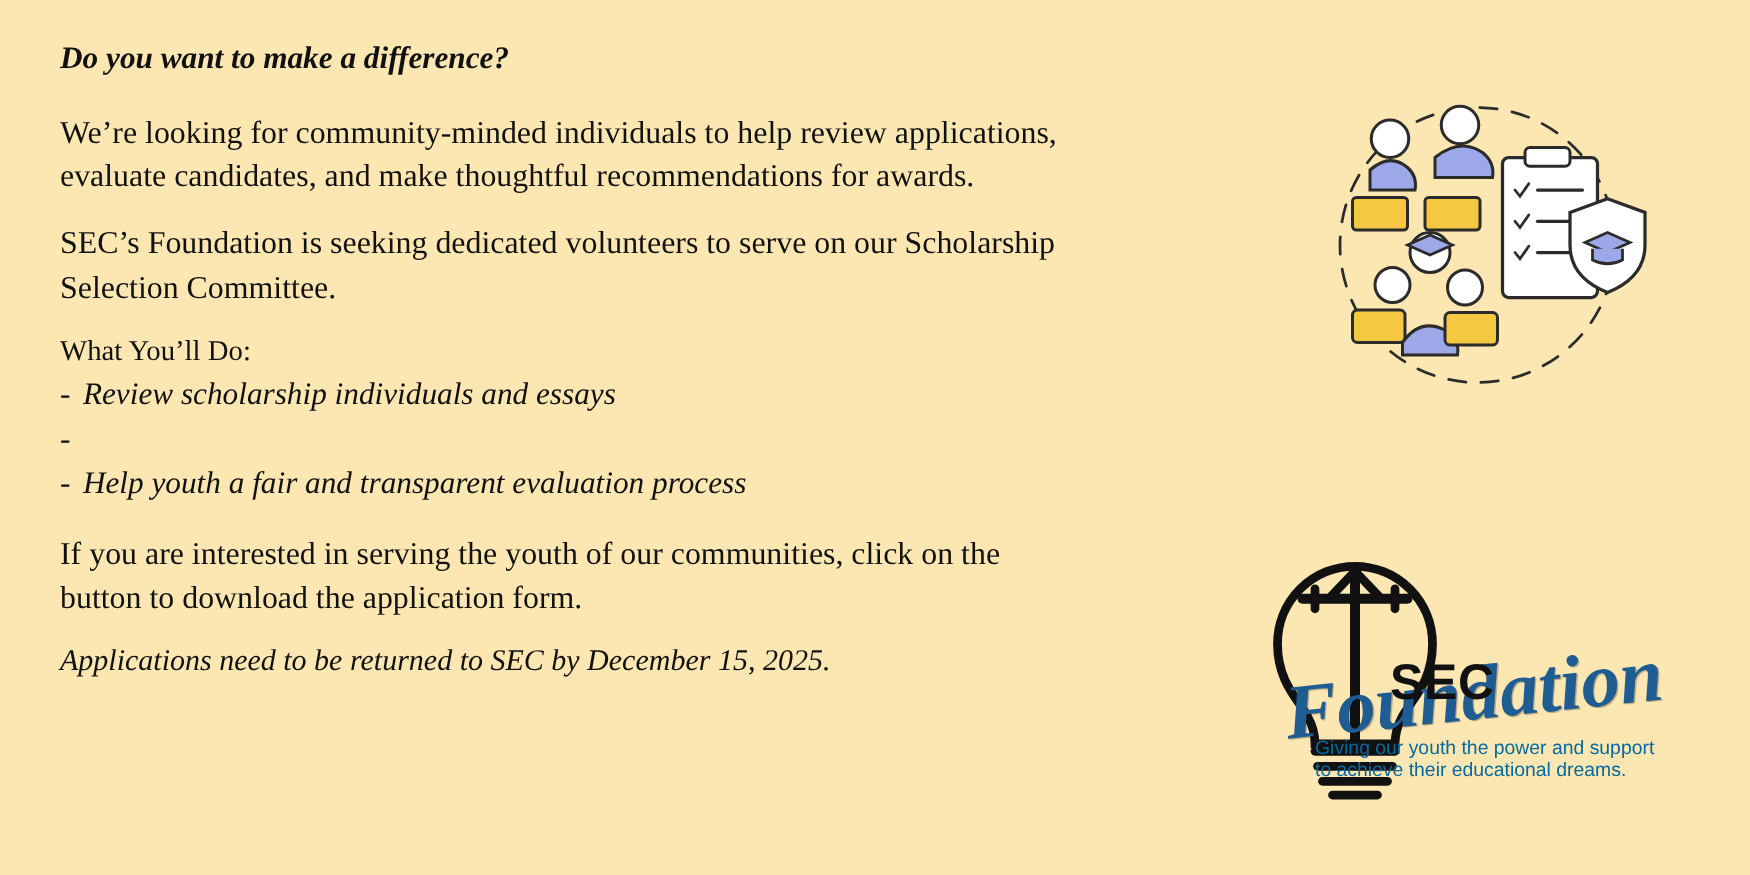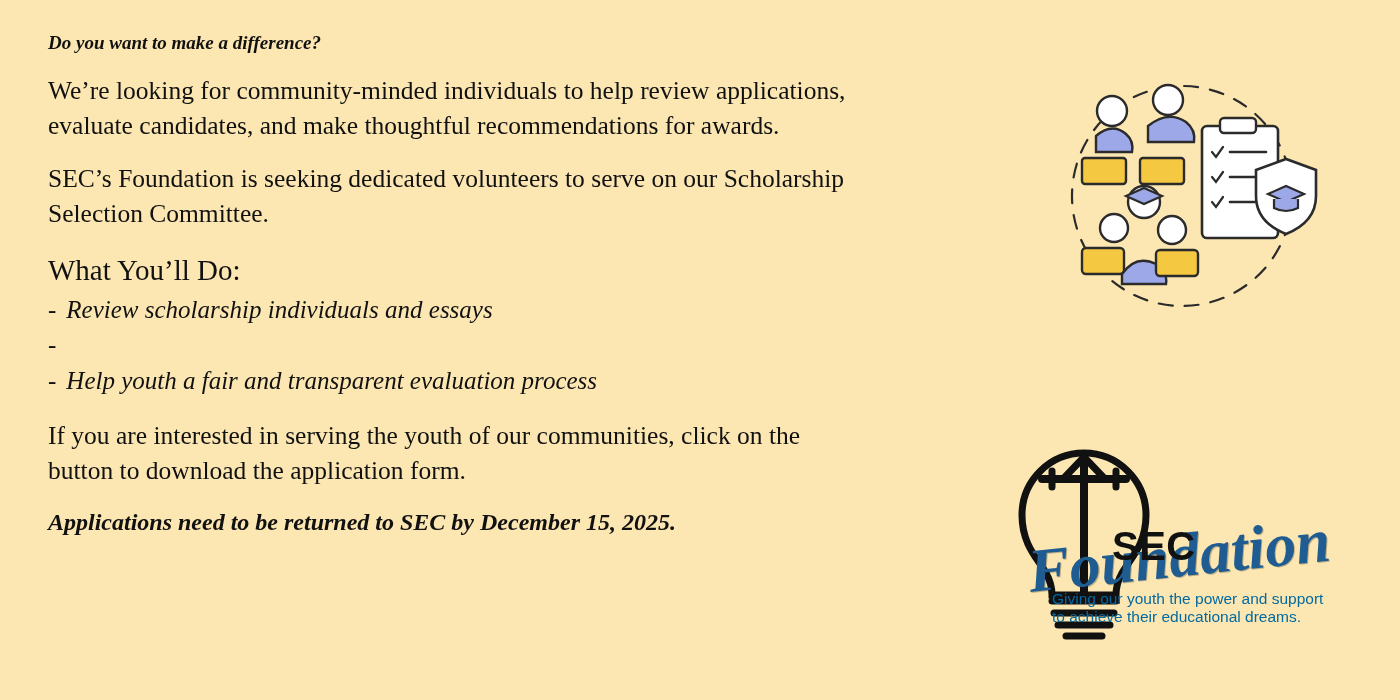--- a/index.html
+++ b/index.html
@@ -22,31 +22,31 @@
   }
   .text-column {
     position: absolute;
     left: 48px;
     top: 32px;
     width: 800px;
   }
   .headline {
     font-weight: bold;
     font-style: italic;
-    font-size: 19px;
+    font-size: 25px;
     line-height: 1.2;
-    margin: 0 0 18px 0;
+    margin: 0 0 26px 0;
   }
   .para {
     font-size: 25.5px;
     line-height: 1.38;
     margin: 0 0 18px 0;
   }
   .list-heading {
-    font-size: 29px;
+    font-size: 23px;
     line-height: 1.38;
     margin: 0 0 2px 0;
   }
   .bullets {
     list-style: none;
     margin: 0 0 20px 0;
     padding: 0;
   }
   .bullets li {
     font-size: 25px;
@@ -55,21 +55,21 @@
     margin: 0;
     padding-left: 0;
     display: flex;
     gap: 10px;
   }
   .bullets li .dash {
     font-style: normal;
   }
   .closing {
     font-size: 24px;
-    font-weight: bold;
+    font-weight: normal;
     font-style: italic;
     line-height: 1.35;
     margin: 18px 0 0 0;
   }
   
   .illustration {
     position: absolute;
     left: 1060px;
     top: 78px;
     width: 260px;

